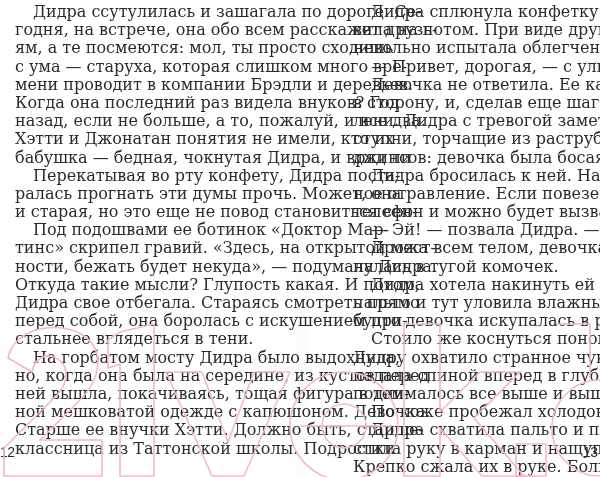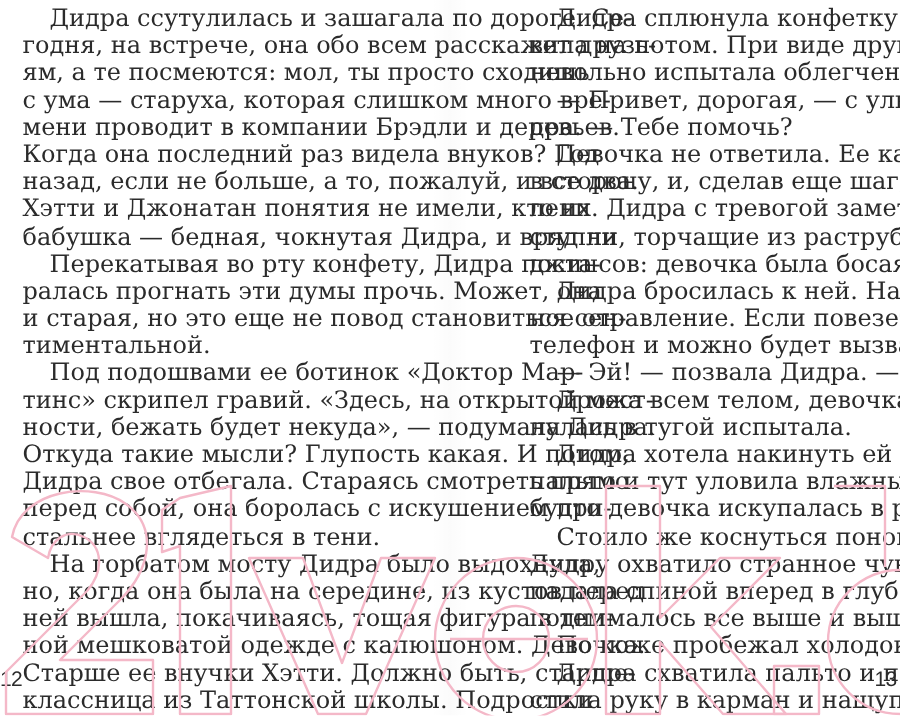--- a/index.html
+++ b/index.html
@@ -84,21 +84,20 @@
         <span class="line">ям, а те посмеются: мол, ты просто сходишь</span>
         <span class="line">с ума — старуха, которая слишком много вре-</span>
         <span class="line">мени проводит в компании Брэдли и деревьев.</span>
         <span class="line">Когда она последний раз видела внуков? Год</span>
         <span class="line">назад, если не больше, а то, пожалуй, и все два.</span>
         <span class="line">Хэтти и Джонатан понятия не имели, кто их</span>
         <span class="line">бабушка — бедная, чокнутая Дидра, и вряд ли</span>
         <span class="line indent">Перекатывая во рту конфету, Дидра поста-</span>
         <span class="line">ралась прогнать эти думы прочь. Может, она</span>
         <span class="line">и старая, но это еще не повод становиться сен-</span>
-        <span class="line last">тиментальной.</span>
         <span class="line indent">Под подошвами ее ботинок «Доктор Мар-</span>
         <span class="line">тинс» скрипел гравий. «Здесь, на открытой мест-</span>
         <span class="line">ности, бежать будет некуда», — подумала Дидра.</span>
         <span class="line">Откуда такие мысли? Глупость какая. И потом,</span>
         <span class="line">Дидра свое отбегала. Стараясь смотреть прямо</span>
         <span class="line">перед собой, она боролась с искушением при-</span>
         <span class="line last">стальнее вглядеться в тени.</span>
         <span class="line indent">На горбатом мосту Дидра было выдохнула,</span>
         <span class="line">но, когда она была на середине, из кустов перед</span>
         <span class="line">ней вышла, покачиваясь, тощая фигура в тем-</span>
@@ -107,32 +106,31 @@
         <span class="line">классница из Таттонской школы. Подростки</span>
       </div>
   </div>
 
   <div class="page page-right">
     <div class="para-wrap" id="right-lines">
         <span class="line indent">Дидра сплюнула конфетку в платочек и оста-</span>
         <span class="line">вила на потом. При виде другого человека она</span>
         <span class="line last">невольно испытала облегчение.</span>
         <span class="line indent">— Привет, дорогая, — с улыбкой сказала Ди-</span>
-        <span class="line last">дра. — Тебе помочь?</span>
         <span class="line indent">Девочка не ответила. Ее качало из стороны</span>
         <span class="line">в сторону, и, сделав еще шаг, она упала на ко-</span>
         <span class="line">лени. Дидра с тревогой заметила ее бледные</span>
         <span class="line">ступни, торчащие из раструбов грязных, рваных</span>
         <span class="line last">джинсов: девочка была босая.</span>
         <span class="line indent">Дидра бросилась к ней. Наверняка алкоголь-</span>
         <span class="line">ное отравление. Если повезет, у девочки есть</span>
         <span class="line last">телефон и можно будет вызвать скорую.</span>
         <span class="line indent">— Эй! — позвала Дидра. — Ты меня слышишь?</span>
         <span class="line indent">Дрожа всем телом, девочка медленно свер-</span>
-        <span class="line last">нулась в тугой испытала.</span>
+        <span class="line last">нулась в тугой комочек.</span>
         <span class="line indent">Дидра хотела накинуть ей на плечи свое</span>
         <span class="line">пальто и тут уловила влажный, рыбный запах,</span>
         <span class="line last">будто девочка искупалась в реке.</span>
         <span class="line indent">Стоило же коснуться поношенного худи, как</span>
         <span class="line">Дидру охватило странное чувство. Она словно</span>
         <span class="line">падала спиной вперед в глубокий колодец, а небо</span>
         <span class="line last">поднималось все выше и выше.</span>
         <span class="line indent last">По коже пробежал холодок.</span>
         <span class="line indent">Дидра схватила пальто и попятилась. Запу-</span>
         <span class="line">стила руку в карман и нащупала там веточки.</span>

